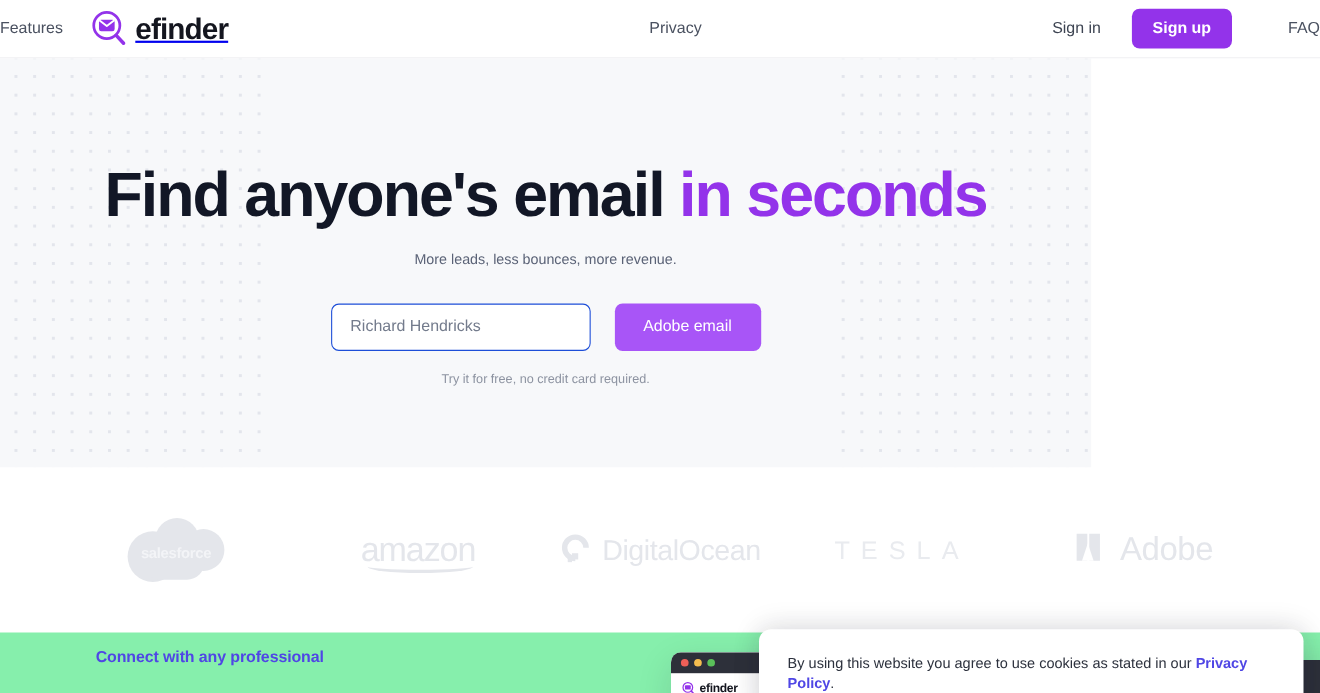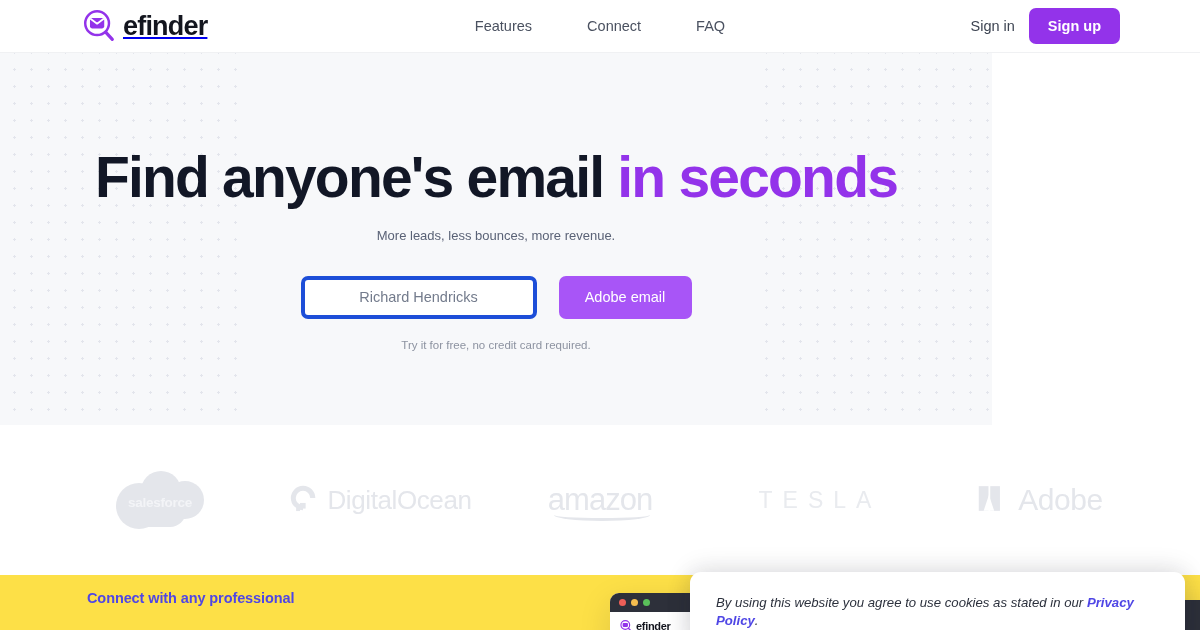--- a/index.html
+++ b/index.html
@@ -22,30 +22,30 @@
     border-bottom: 1px solid #f0f1f3;
   }
   .brand { display: flex; align-items: center; gap: 5px; }
   .brand-mark { width: 38px; height: 38px; display: block; }
   .brand-name {
     font-size: 27px; font-weight: bold; letter-spacing: -0.8px;
     color: #14161f;
   }
   .nav-center {
     position: absolute; left: 0; right: 0;
-    display: flex; justify-content: center; gap: 55px;
+    display: flex; justify-content: space-between; gap: 28px;
     pointer-events: none;
   }
   .nav-center a { pointer-events: auto; }
   .nav-link {
     font-size: 14.5px; color: #4a5160; text-decoration: none;
     font-family: "Liberation Sans", sans-serif;
   }
   .nav-right {
-    margin-left: auto; display: flex; align-items: center; gap: 14px;
+    margin-left: auto; display: flex; align-items: center; gap: 28px;
   }
   .signin-link { font-size: 14.5px; color: #3d4452; text-decoration: none; }
   .signup-btn {
     background: #9333ea; color: #ffffff;
     font-size: 14.5px; font-weight: bold;
     border: none; border-radius: 7px;
     padding: 10px 19px; cursor: pointer;
     font-family: "Liberation Sans", sans-serif;
   }
 
@@ -78,26 +78,25 @@
   .subhead {
     margin-top: 20px;
     font-size: 13px; color: #5a6276; font-weight: normal;
   }
   .search-row {
     margin-top: 33px;
     display: flex; justify-content: center; align-items: center; gap: 22px;
   }
   .search-input {
     width: 236px; height: 43px;
-    border: 4px solid #1d4ed8; border-radius: 7px;
+    border: 1px solid #1d4ed8; border-radius: 7px;
     background: #ffffff;
     padding: 0 17px; font-size: 14.5px; color: #1b2030;
     font-family: "Liberation Sans", sans-serif;
     outline: none;
-    text-align: center;
   }
   .search-input::placeholder { color: #737b8c; }
   .find-btn {
     width: 133px; height: 43px;
     background: #a855f7; color: #ffffff;
     border: none; border-radius: 7px;
     font-size: 14.5px; cursor: pointer;
     font-family: "Liberation Sans", sans-serif;
   }
   .fineprint {
@@ -145,21 +144,21 @@
   }
   .logo-tesla {
     font-size: 23px; color: #e9ebef; letter-spacing: 10px; font-weight: normal;
   }
   .logo-adobe { display: flex; align-items: center; gap: 11px; }
   .logo-adobe .adobe-text { font-size: 30px; color: #e4e6eb; letter-spacing: -0.4px; }
 
   
   .feature {
     position: relative; width: 1200px; height: 55px;
-    background: #fde047;
+    background: #86efac;
     padding: 0 80px;
   }
   .feature-eyebrow {
     position: absolute; left: 87px; top: 15px;
     font-size: 14.5px; font-weight: bold; color: #4f46e5;
     letter-spacing: -0.1px;
   }
   
   .mock {
     position: absolute;
@@ -189,21 +188,21 @@
   .cookie {
     position: absolute; left: 690px; top: 572px;
     width: 495px; height: 80px;
     background: #ffffff;
     border-radius: 11px;
     box-shadow: 0 -2px 26px rgba(22,24,38,0.12), 0 6px 26px rgba(22,24,38,0.10);
     z-index: 60;
     padding: 22px 26px 0 26px;
   }
   .cookie-text {
-    font-size: 13.2px; color: #2c313d; line-height: 1.4; font-style: italic;
+    font-size: 13.2px; color: #2c313d; line-height: 1.4;
   }
   .cookie-link { color: #4f46e5; font-weight: bold; text-decoration: none; }
 </style>
 </head>
 <body>
 
 <div class="page">
 
   <header class="header">
 
@@ -214,21 +213,21 @@
           <rect x="10.5" y="11.5" width="15" height="11" rx="2.2" fill="#9333ea"></rect>
           <path d="M11.4 12.6 L18 17.6 L24.6 12.6" fill="none" stroke="#ffffff" stroke-width="1.8" stroke-linejoin="round" stroke-linecap="round"></path>
           <line x1="27" y1="26.5" x2="34" y2="34" stroke="#9333ea" stroke-width="3.4" stroke-linecap="round"></line>
         </svg>
       </span>
       <span class="brand-name">efinder</span>
     </a>
 
     <nav class="nav-center">
       <a class="nav-link" href="#">Features</a>
-      <a class="nav-link" href="#">Connect</a>
+      <a class="nav-link" href="#">Privacy</a>
       <a class="nav-link" href="#">FAQ</a>
     </nav>
 
     <div class="nav-right">
       <a class="signin-link" href="#">Sign in</a>
       <button class="signup-btn">Sign up</button>
     </div>
   </header>
 
   <section class="hero">
@@ -254,44 +253,44 @@
 
   <section class="logos">
 
     <div class="logo-cell">
       <div class="logo-sf">
         <span class="cloud c1"></span>
           <span class="cloud c2"></span>
         <span class="cloud c3"></span>
           <span class="cloud c4"></span>
         <span class="sf-text">salesforce</span>
+      </div>
+    </div>
+
+    <div class="logo-cell">
+      <div class="logo-amz">
+        <span class="amz-text">amazon</span>
+        <span class="smile"></span>
       </div>
     </div>
 
     <div class="logo-cell">
       <div class="logo-do">
         <span>
           <svg viewBox="0 0 34 34" width="30" height="30" aria-hidden="true">
             <path d="M17 3.2a13.8 13.8 0 1 0 0 27.6v-5.6a8.2 8.2 0 1 1 8.2-8.2H31A13.9 13.9 0 0 0 17 3.2z" fill="#e4e6eb"></path>
             <rect x="13.6" y="22.6" width="6.4" height="6.4" fill="#e4e6eb"></rect>
             <rect x="9.2" y="27.4" width="4.4" height="4.4" fill="#e4e6eb"></rect>
           </svg>
         </span>
         <span class="do-text">DigitalOcean</span>
       </div>
     </div>
 
     <div class="logo-cell">
-      <div class="logo-amz">
-        <span class="amz-text">amazon</span>
-        <span class="smile"></span>
-      </div>
-    </div>
-
-    <div class="logo-cell">
       <span class="logo-tesla">TESLA</span>
     </div>
 
     <div class="logo-cell">
       <div class="logo-adobe">
         <span>
           <svg viewBox="0 0 34 30" width="30" height="27" aria-hidden="true">
             <path d="M2 1 L13 1 L13 29 L2 29 Z" fill="#e4e6eb"></path>
             <path d="M15 1 L26 1 L26 29 L15 29 Z" fill="#e4e6eb"></path>
             <path d="M19.5 29 L13.5 11 L7.5 29 Z" fill="#ffffff"></path>

